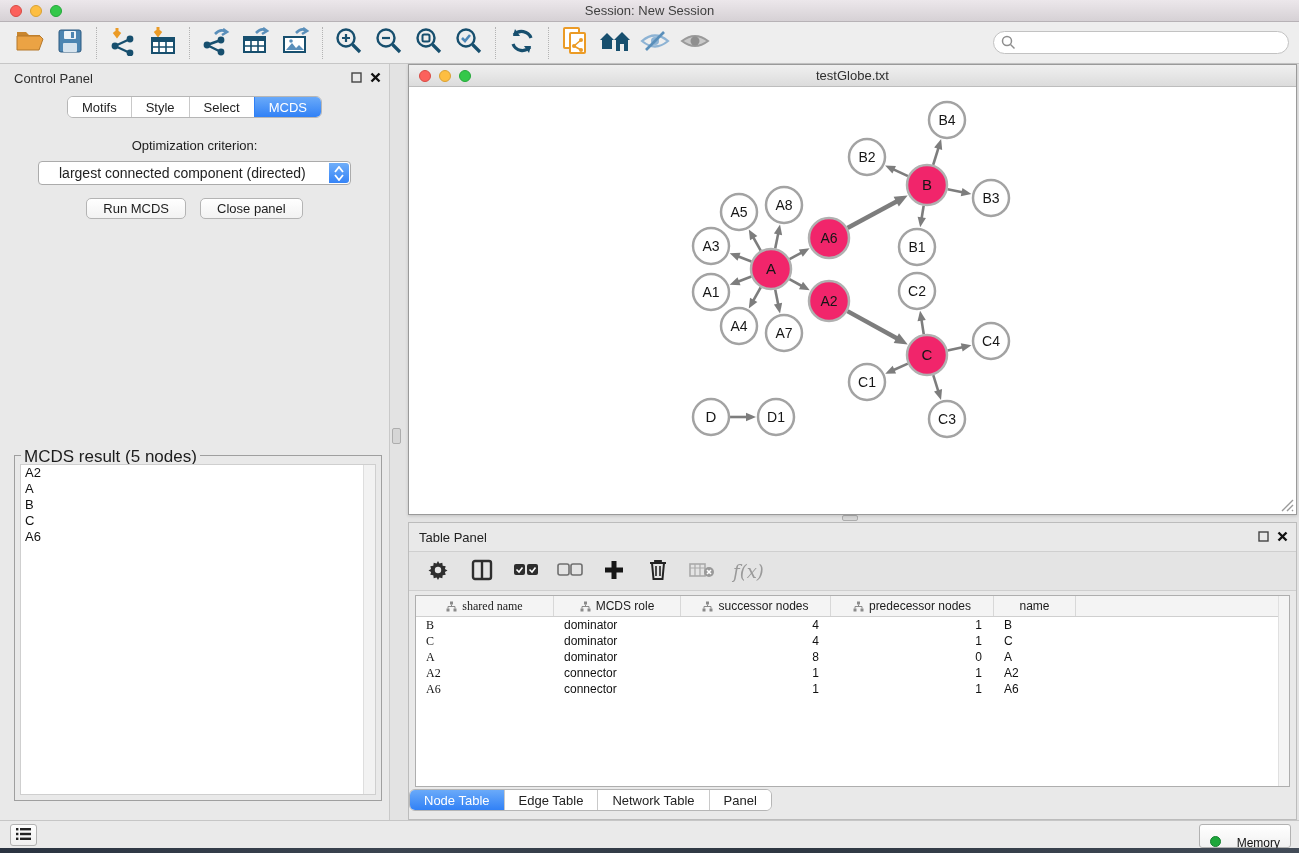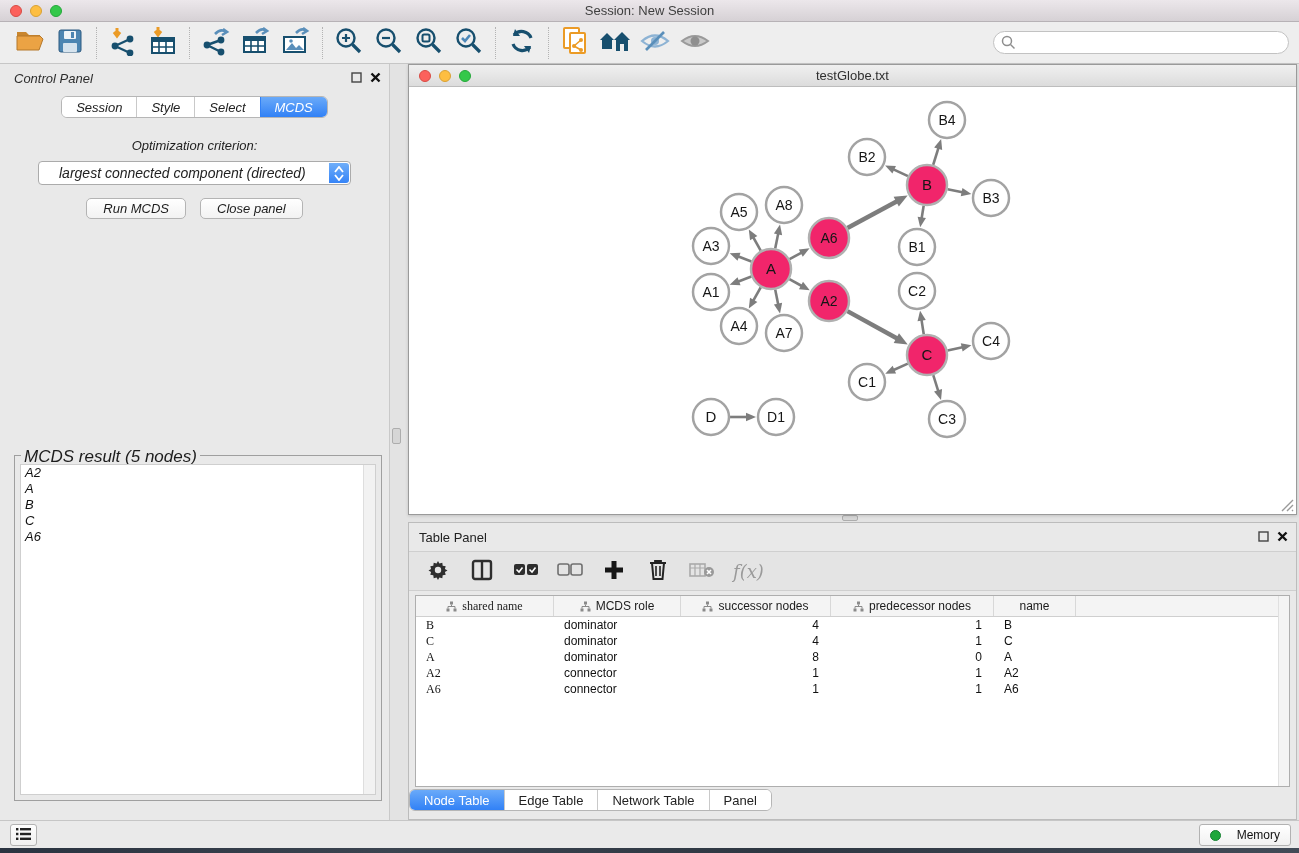--- a/index.html
+++ b/index.html
@@ -25,21 +25,21 @@
   .searchbox { position:absolute; right:10px; top:9px; width:296px; height:23px; }
   .searchbox input { width:100%; height:100%; border:1px solid #c2c2c2; border-radius:12px;
     padding:0 10px 0 26px; font-size:13px; background:#fff; outline:none; }
   .searchbox svg { position:absolute; left:8px; top:4px; }
 
   
   .desktop { position:absolute; left:390px; top:64px; width:909px; height:756px; background:#e3e3e3; }
 
   
   .control-panel { position:absolute; left:0; top:64px; width:390px; height:756px;
-    background:#e9e9e9; border-right:1px solid #c9c9c9;font-style:italic; }
+    background:#e9e9e9; border-right:1px solid #c9c9c9; }
   .panel-head { height:24px; display:flex; align-items:center; padding:4px 8px 0 14px; }
   .panel-head .ptitle { flex:1; font-size:13px; color:#2d2d2d; }
   .winbtns { display:flex; gap:8px; align-items:center; }
 
   
   .seg { display:flex; background:#fff; border:1px solid #b6b6b6; border-radius:6px; overflow:hidden; height:22px; }
   .seg .seg-btn { padding:0 14px; font-size:13px; color:#222; display:flex; align-items:center;
     border-left:1px solid #c9c9c9; background:#fff; white-space:nowrap; }
   .seg .seg-btn:first-child { border-left:none; }
   .seg .seg-btn.sel { background:linear-gradient(#6aaaf9,#3181f6); color:#fff; border-left-color:#3181f6; }
@@ -96,21 +96,21 @@
   .c0 { width:138px;font-family:Liberation Serif, serif; } .c1 { width:127px; } .c2 { width:150px; } .c3 { width:163px; } .c4 { width:82px; }
   .al { text-align:left; padding-left:10px; } .ar { text-align:right; padding-right:12px; }
 
   .tp-tabs-row { position:absolute; left:0; right:0; bottom:8px; display:flex; }
 
   
   .statusbar { position:absolute; left:0; top:820px; width:1299px; height:28px; background:#eaeaea; border-top:1px solid #c6c6c6; }
   .list-btn { position:absolute; left:10px; top:3px; width:27px; height:22px; background:linear-gradient(#fdfdfd,#f0f0f0);
     border:1px solid #b2b2b2; border-radius:3px; display:flex; align-items:center; justify-content:center; }
   .memory-btn { position:absolute; right:8px; top:3px; height:22px; background:linear-gradient(#ffffff,#f1f1f1);
-    border:1px solid #b2b2b2; border-radius:3px; display:flex; align-items:center; gap:16px; padding:4px 10px; font-size:12px; color:#111; }
+    border:1px solid #b2b2b2; border-radius:3px; display:flex; gap:16px; padding:11px 10px; font-size:12px; color:#111; }
   .memory-dot { width:11px; height:11px; border-radius:50%; background:#1ea73b; border:1px solid #148030; }
   .bottom-strip { position:absolute; left:0; top:848px; width:1299px; height:5px;
     background:linear-gradient(90deg,#2a3340,#3b4450 30%,#2e3742 60%,#424b57); }
 </style>
 </head>
 <body>
 
 <div class="titlebar">
   <div class="lights">
     <div class="light red"></div>
@@ -300,21 +300,21 @@
       <span><svg width="11" height="11" viewBox="0 0 11 11">
             <rect x="1" y="1" width="9" height="9" fill="none" stroke="#444" stroke-width="1.4"></rect>
           </svg></span>
       <span><svg width="11" height="11" viewBox="0 0 11 11">
             <path d="M1.5 1.5 L9.5 9.5 M9.5 1.5 L1.5 9.5" stroke="#111" stroke-width="2.4"></path>
           </svg></span>
     </div>
   </div>
   <div class="ctrl-tabs-row">
     <div class="seg" id="ctrl-tabs">
-        <span class="seg-btn">Session</span>
+        <span class="seg-btn">Motifs</span>
         <span class="seg-btn">Style</span>
         <span class="seg-btn">Select</span>
         <span class="seg-btn sel">MCDS</span>
       </div>
   </div>
   <div class="opt-label">Optimization criterion:</div>
   <div class="combo">
     <span>largest connected component (directed)</span>
     <span class="stepper">
       <svg width="10" height="7" viewBox="0 0 10 7">

